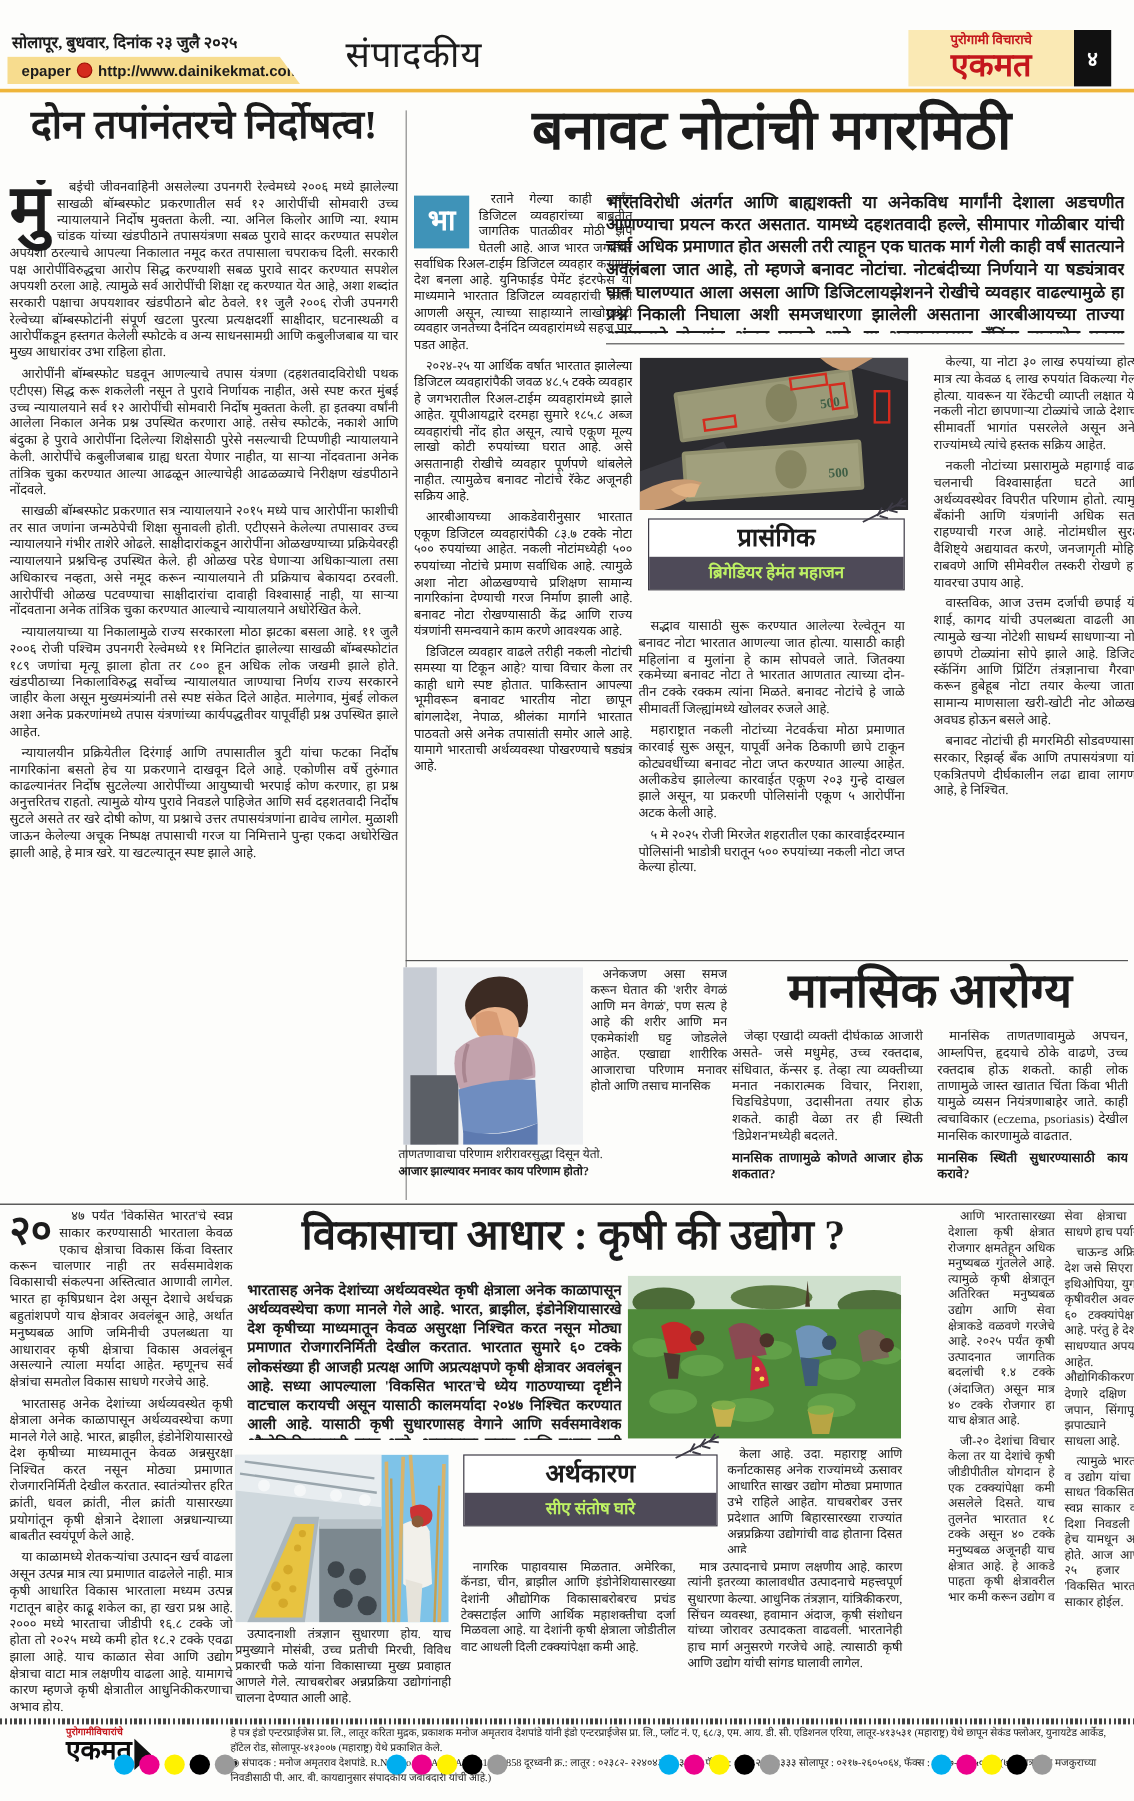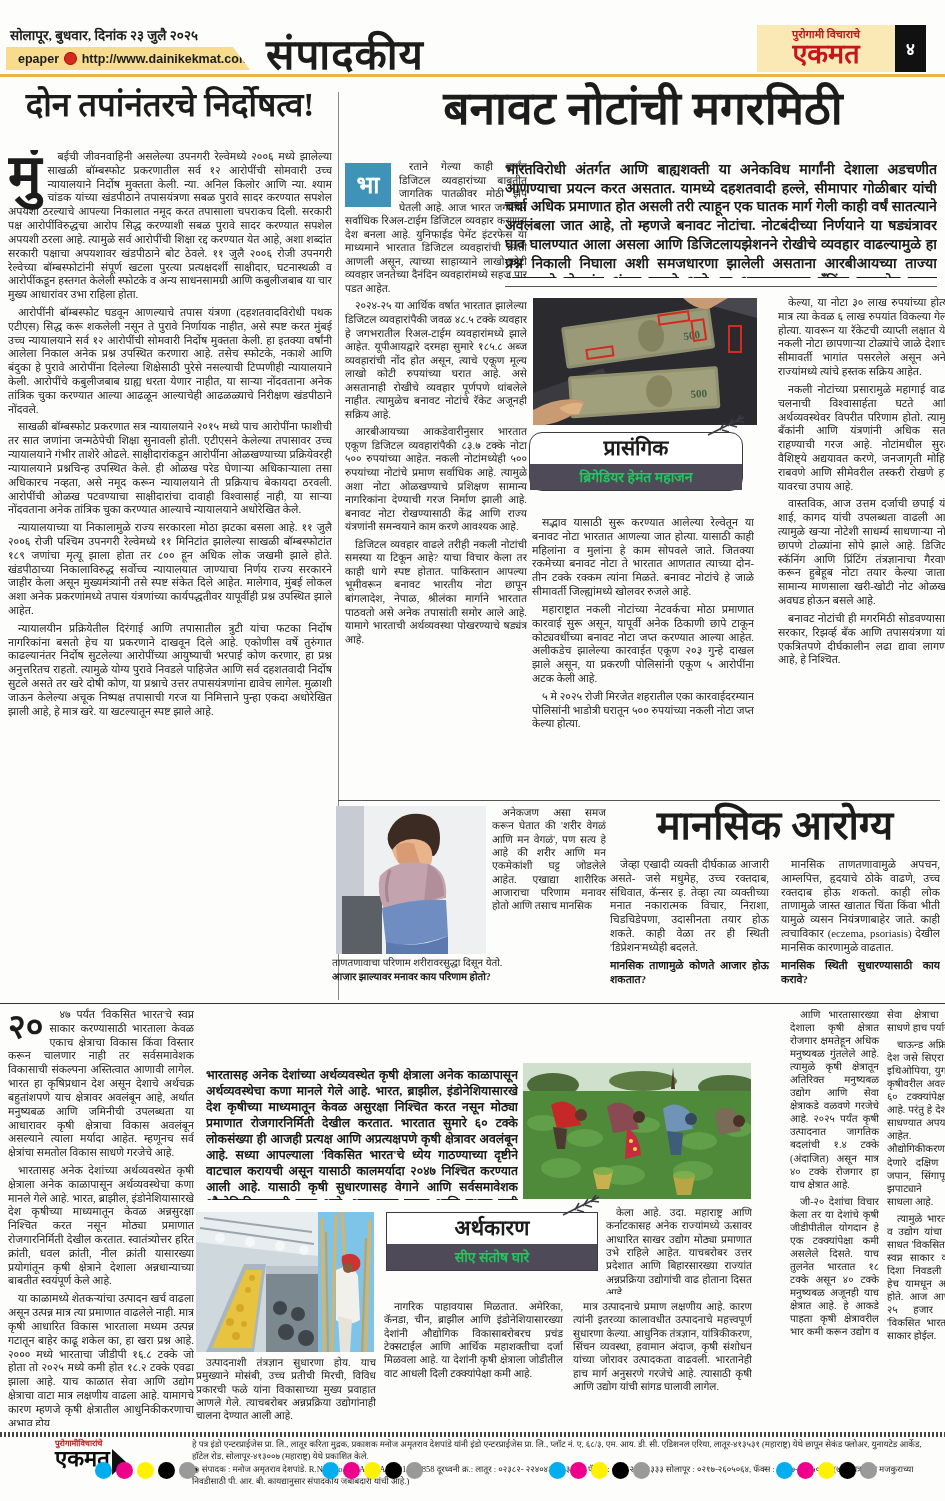--- a/index.html
+++ b/index.html
@@ -5,21 +5,21 @@
   html,body{margin:0;padding:0;background:#e9e9e9;}
   .page{position:relative;width:945px;height:1501px;background:#fdfdfb;margin:0 auto;
         font-family:"Liberation Serif","DejaVu Serif",serif;color:#1c1c1c;overflow:hidden;}
   
   .dateline{position:absolute;left:10px;top:26px;font-size:13.5px;font-weight:bold;}
   .epaper-strip{position:absolute;left:6px;top:47px;width:232px;height:23px;background:#f7dc8e;
         clip-path:polygon(0 0,93% 0,100% 100%,0 100%);display:flex;align-items:center;padding-left:12px;gap:5px;}
   .epaper-strip .lbl{font-size:12.5px;font-weight:bold;font-family:"Liberation Sans",sans-serif;}
   .globe{width:11px;height:11px;border-radius:50%;background:#d42b1e;display:inline-block;border:1.5px solid #a01207;}
   .section-title{position:absolute;left:240px;top:24px;width:210px;text-align:center;
-        font-size:42px;font-weight:bold;letter-spacing:1px;}
+        font-size:30px;font-weight:normal;letter-spacing:1px;}
   .masthead{position:absolute;left:757px;top:25px;width:138px;height:47px;background:#fae9b4;
         display:flex;flex-direction:column;align-items:center;justify-content:center;line-height:1;}
   .masthead .tag{color:#c4161c;font-size:11px;font-weight:bold;}
   .masthead .name{color:#c4161c;font-size:27px;font-weight:bold;margin-top:1px;}
   .pagenum{position:absolute;left:895px;top:25px;width:31px;height:47px;background:#111;color:#fff;
         display:flex;align-items:center;justify-content:center;font-size:17px;font-weight:bold;}
   .head-rule{position:absolute;left:0;top:74px;width:945px;height:3px;background:#efb53a;}
   
   .body-txt{font-size:10.8px;line-height:1.28;text-align:justify;}
   .body-txt p{margin:0 0 4px 0;text-indent:10px;}
@@ -36,21 +36,21 @@
   .ma-head{position:absolute;left:350px;top:86px;width:586px;text-align:center;font-size:46px;font-weight:bold;line-height:1;}
   .ma-cola{position:absolute;left:345px;top:160px;width:182px;height:638px;overflow:hidden;font-size:10.6px;}
   .ma-intro{position:absolute;left:505px;top:160px;width:432px;height:118px;overflow:hidden;
         font-size:14.2px;font-weight:bold;line-height:1.32;text-align:justify;}
   .ma-intro-rule{left:505px;top:286px;width:432px;}
   .ma-colb{position:absolute;left:778px;top:296px;width:176px;height:502px;overflow:hidden;}
   .ma-colc{position:absolute;left:532px;top:516px;width:222px;height:282px;overflow:hidden;}
   
   .topic-box{position:absolute;border:1.5px solid #3c3a45;padding:4px 6px 0 6px;background:#fff;}
   .topic-box .t{font-size:21px;font-weight:bold;text-align:center;line-height:1.1;}
-  .topic-box .a{margin:4px -6px 0 -6px;background:#4e4a58;color:#22c55e;text-align:center;
+  .topic-box .a{margin:4px -6px 0 -6px;background:#4e4a58;color:#bef264;text-align:center;
         font-size:14px;font-weight:bold;padding:3px 0 4px 0;}
   .leaf{position:absolute;right:-6px;top:-20px;}
   
   .photo{position:absolute;overflow:hidden;}
   .photo svg{display:block;}
   
   .mh-rule{left:338px;top:800px;width:602px;}
   .mh-illu{position:absolute;left:336px;top:806px;width:150px;height:148px;}
   .mh-caption{position:absolute;left:332px;top:956px;width:300px;text-align:left;font-size:10px;line-height:1.35;}
   .mh-caption .q{font-weight:bold;}
@@ -148,21 +148,21 @@
     </svg>
   </div>
 
   <div class="ma-colb body-txt">
       <p>केल्या, या नोटा ३० लाख रुपयांच्या होत्या. मात्र त्या केवळ ६ लाख रुपयांत विकल्या गेल्या होत्या. यावरून या रॅकेटची व्याप्ती लक्षात येते. नकली नोटा छापणाऱ्या टोळ्यांचे जाळे देशाच्या सीमावर्ती भागांत पसरलेले असून अनेक राज्यांमध्ये त्यांचे हस्तक सक्रिय आहेत.</p>
       <p>नकली नोटांच्या प्रसारामुळे महागाई वाढते, चलनाची विश्वासार्हता घटते आणि अर्थव्यवस्थेवर विपरीत परिणाम होतो. त्यामुळे बँकांनी आणि यंत्रणांनी अधिक सतर्क राहण्याची गरज आहे. नोटांमधील सुरक्षा वैशिष्ट्ये अद्ययावत करणे, जनजागृती मोहिमा राबवणे आणि सीमेवरील तस्करी रोखणे हाच यावरचा उपाय आहे.</p>
       <p>वास्तविक, आज उत्तम दर्जाची छपाई यंत्रे, शाई, कागद यांची उपलब्धता वाढली आहे. त्यामुळे खऱ्या नोटेशी साधर्म्य साधणाऱ्या नोटा छापणे टोळ्यांना सोपे झाले आहे. डिजिटल स्कॅनिंग आणि प्रिंटिंग तंत्रज्ञानाचा गैरवापर करून हुबेहूब नोटा तयार केल्या जातात. सामान्य माणसाला खरी-खोटी नोट ओळखणे अवघड होऊन बसले आहे.</p>
       <p>बनावट नोटांची ही मगरमिठी सोडवण्यासाठी सरकार, रिझर्व्ह बँक आणि तपासयंत्रणा यांना एकत्रितपणे दीर्घकालीन लढा द्यावा लागणार आहे, हे निश्चित.</p>
     </div>
 
-  <div class="topic-box" style="left:529px;top:432px;width:200px;border-radius:13px;">
+  <div class="topic-box" style="left:540px;top:432px;width:200px;">
     <span class="leaf">
       <svg width="42" height="26" viewBox="0 0 42 26">
         <path d="M2 22 Q18 14 38 4" stroke="#3c3a45" stroke-width="1.6" fill="none"></path>
         <path d="M14 17 l4 -7 M22 13 l5 -7 M30 9 l5 -7 M16 17 l7 2 M24 12 l7 2 M31 8 l7 1" stroke="#3c3a45" stroke-width="1.6" fill="none"></path>
       </svg>
     </span>
     <div class="t">प्रासंगिक</div>
     <div class="a">ब्रिगेडियर हेमंत महाजन</div>
   </div>
 
@@ -213,20 +213,21 @@
     
   </div>
 
   <div class="hline bot-rule"></div>
 
   <div class="ba-left body-txt">
     <span class="dropcap" style="font-size:34px;">२०</span>
     <span><p>४७ पर्यंत 'विकसित भारत'चे स्वप्न साकार करण्यासाठी भारताला केवळ एकाच क्षेत्राचा विकास किंवा विस्तार करून चालणार नाही तर सर्वसमावेशक विकासाची संकल्पना अस्तित्वात आणावी लागेल. भारत हा कृषिप्रधान देश असून देशाचे अर्थचक्र बहुतांशपणे याच क्षेत्रावर अवलंबून आहे, अर्थात मनुष्यबळ आणि जमिनीची उपलब्धता या आधारावर कृषी क्षेत्राचा विकास अवलंबून असल्याने त्याला मर्यादा आहेत. म्हणूनच सर्व क्षेत्रांचा समतोल विकास साधणे गरजेचे आहे.</p><p>भारतासह अनेक देशांच्या अर्थव्यवस्थेत कृषी क्षेत्राला अनेक काळापासून अर्थव्यवस्थेचा कणा मानले गेले आहे. भारत, ब्राझील, इंडोनेशियासारखे देश कृषीच्या माध्यमातून केवळ अन्नसुरक्षा निश्चित करत नसून मोठ्या प्रमाणात रोजगारनिर्मिती देखील करतात. स्वातंत्र्योत्तर हरित क्रांती, धवल क्रांती, नील क्रांती यासारख्या प्रयोगांतून कृषी क्षेत्राने देशाला अन्नधान्याच्या बाबतीत स्वयंपूर्ण केले आहे.</p><p>या काळामध्ये शेतकऱ्यांचा उत्पादन खर्च वाढला असून उत्पन्न मात्र त्या प्रमाणात वाढलेले नाही. मात्र कृषी आधारित विकास भारताला मध्यम उत्पन्न गटातून बाहेर काढू शकेल का, हा खरा प्रश्न आहे. २००० मध्ये भारताचा जीडीपी १६.८ टक्के जो होता तो २०२५ मध्ये कमी होत १८.२ टक्के एवढा झाला आहे. याच काळात सेवा आणि उद्योग क्षेत्राचा वाटा मात्र लक्षणीय वाढला आहे. यामागचे कारण म्हणजे कृषी क्षेत्रातील आधुनिकीकरणाचा अभाव होय.</p></span>
   </div>
 
+  <div class="ba-head">विकासाचा आधार : कृषी की उद्योग ?</div>
   <div class="ba-intro">भारतासह अनेक देशांच्या अर्थव्यवस्थेत कृषी क्षेत्राला अनेक काळापासून अर्थव्यवस्थेचा कणा मानले गेले आहे. भारत, ब्राझील, इंडोनेशियासारखे देश कृषीच्या माध्यमातून केवळ असुरक्षा निश्चित करत नसून मोठ्या प्रमाणात रोजगारनिर्मिती देखील करतात. भारतात सुमारे ६० टक्के लोकसंख्या ही आजही प्रत्यक्ष आणि अप्रत्यक्षपणे कृषी क्षेत्रावर अवलंबून आहे. सध्या आपल्याला 'विकसित भारत'चे ध्येय गाठण्याच्या दृष्टीने वाटचाल करायची असून यासाठी कालमर्यादा २०४७ निश्चित करण्यात आली आहे. यासाठी कृषी सुधारणासह वेगाने आणि सर्वसमावेशक औद्योगिकीकरणाची गरज आहे. आपल्याला लहान आणि मध्यम कृषी आधारित उद्योग, ग्रामीण प्रक्रिया केंद्र आणि तंत्रज्ञान उत्पादनातील गुंतवणुकीच्या प्राधान्य द्यावे लागेल.</div>
 
   <div class="photo" style="left:523px;top:1063px;width:228px;height:136px;">
     <svg width="228" height="136" viewBox="0 0 228 136">
       <rect width="228" height="30" fill="#cfe0cd"></rect>
       <ellipse cx="30" cy="22" rx="26" ry="12" fill="#4c6b38"></ellipse>
       <ellipse cx="120" cy="18" rx="34" ry="10" fill="#5d7c44"></ellipse>
       <ellipse cx="205" cy="24" rx="30" ry="12" fill="#50703c"></ellipse>
       <path d="M150 4 L152 26 L148 26 Z" fill="#4a3a28"></path>
       <rect y="28" width="228" height="108" fill="#4f8a3a"></rect>

